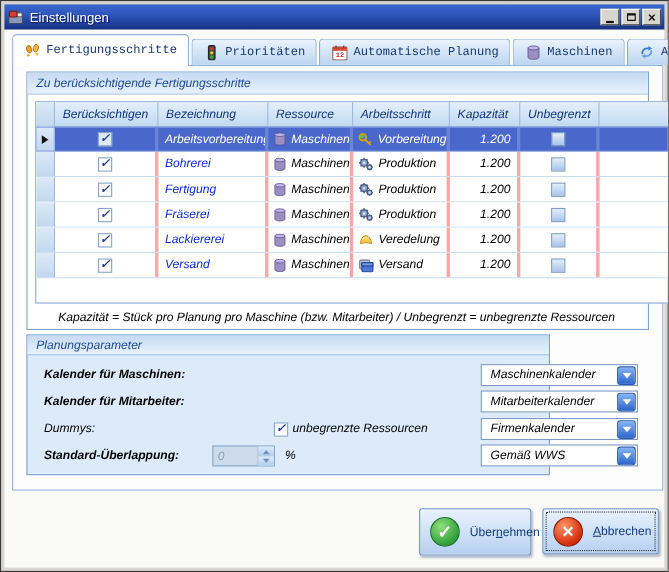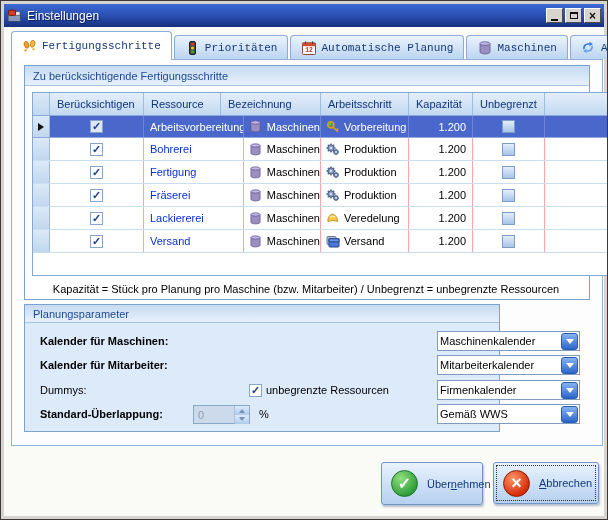--- a/index.html
+++ b/index.html
@@ -32,37 +32,37 @@
          border:1px solid #8cacd6; border-bottom:none; border-radius:4px 4px 0 0;
          font-size:11px; color:#173a75; cursor:default; white-space:nowrap;font-family:Liberation Mono, monospace; }
   .tab.active { height:29px; margin-bottom:-1px; background:#fff; font-weight:normal; }
   .tabicon { display:inline-flex; width:15px; height:14px; align-items:center; justify-content:center; }
 
   
   .panel { position:absolute; left:7px; top:32px; width:592px; height:387px;
            background:#fdfdfd; border:1px solid #96b4da; z-index:2; }
 
   
-  .group { position:absolute; border:1px solid #7da2ce; background:#fff; }
+  .group { position:absolute; border:1px solid #7da2ce; background:#fff;font-style:italic; }
   .group-hd { height:20px; background:linear-gradient(to bottom,#c6daf1,#e7f1fc);
               border-bottom:1px solid #a8c4e4; color:#1c4a94; font-size:11px;
               display:flex; align-items:center; padding-left:8px; }
   .g-steps { left:12px; top:5px; width:566px; height:235px; }
   .g-params { left:12px; top:244px; width:476px; height:128px; background:#dceafa; }
   .g-params .group-hd { height:18px; }
 
   
   .grid { position:absolute; left:7px; top:26px; width:600px; height:184px;
           border:1px solid #86a8d4; background:#fff; font-size:11px; overflow:hidden; }
   .thead { display:flex; height:22px;
            background:linear-gradient(to bottom,#e4eefa,#c2d9f0); color:#10357d; }
   .thead .cell { border-right:1px solid #9dbbdf; display:flex; align-items:center;
                  padding-left:7px; }
   .trow { display:flex; height:23px; border-bottom:1px solid #cadef2; background:#fff; }
-  .trow .cell { border-right:1px solid #fca5a5; display:flex; align-items:center; overflow:hidden; }
+  .trow .cell { border-right:3px solid #fca5a5; display:flex; align-items:center; overflow:hidden; }
   .trow.sel { background:#4a68cc; color:#fff; border-top:1px solid #8fa8e0; border-bottom:1px solid #8fa8e0; }
   .trow.sel .cell { border-right-color:#6a84d8; }
   .trow.sel .bez { color:#fff; }
   .c-sel  { width:17px; justify-content:center;
             background:linear-gradient(to bottom,#dce9f8,#c2d7ee); border-right:1px solid #9dbbdf !important; }
   .c-chk  { width:94px; justify-content:center; }
   .c-bez  { width:100px; padding-left:6px; }
   .c-res  { width:77px;  padding-left:4px; gap:4px; }
   .c-arb  { width:88px;  padding-left:4px; gap:4px; }
   .c-kap  { width:64px;  justify-content:flex-end; padding-right:6px; }
@@ -85,21 +85,21 @@
   .note { position:absolute; left:0; right:2px; bottom:4px; text-align:center;
           font-size:11px; color:#000; }
 
   
   .p-row { position:absolute; left:15px; right:8px; height:20px; display:flex; align-items:center; }
   .p-lbl { font-size:11px; color:#000; }
   .p-lbl.bold { font-weight:bold; }
   .p-check { position:absolute; left:209px; display:flex; align-items:center; gap:4px; font-size:11px; }
   .dd { position:absolute; left:397px; width:143px; height:20px; background:#fff;
         border:1px solid #7e9cc4; display:flex; align-items:center; }
-  .dd .val { flex:1; font-size:11px; color:#000; padding-left:2px; white-space:nowrap; overflow:hidden; }
+  .dd .val { flex:1; font-size:11px; color:#000; padding-left:8px; white-space:nowrap; overflow:hidden; }
   .dd .btn { width:17px; height:17px; margin-right:1px; border-radius:3px;
              background:linear-gradient(to bottom,#85b4f2,#2e66c8);
              border:1px solid #2a5ab0; display:flex; align-items:center; justify-content:center; }
   .dd .btn::after { content:""; width:0; height:0; border:4px solid transparent;
                     border-top:5px solid #fff; margin-top:4px; }
   .spin { position:absolute; left:153px; width:57px; height:19px; background:#ccdaeb;
           border:1px solid #88a8cc; display:flex; }
   .spin .val { flex:1; color:#8fa0b6; font-size:11px; padding:3px 0 0 4px; }
   .spin .btns { width:15px; display:flex; flex-direction:column; border-left:1px solid #a8c0dc; }
   .spin .sb { flex:1; background:linear-gradient(to bottom,#dcebfc,#b0cbea);
@@ -212,22 +212,22 @@
 
     <div class="panel">
 
       <div class="group g-steps">
         <div class="group-hd">Zu berücksichtigende Fertigungsschritte</div>
 
         <div class="grid">
           <div class="thead">
             <div class="cell c-sel"></div>
             <div class="cell c-chk">Berücksichtigen</div>
+            <div class="cell c-bez">Bezeichnung</div>
             <div class="cell c-res">Ressource</div>
-            <div class="cell c-bez">Bezeichnung</div>
             <div class="cell c-arb">Arbeitsschritt</div>
             <div class="cell c-kap">Kapazität</div>
             <div class="cell c-unb">Unbegrenzt</div>
             <div class="cell c-fill"></div>
           </div>
 
           <div class="trow sel">
             <div class="cell c-sel">
                 <span class="selarrow"></span>
               </div>

